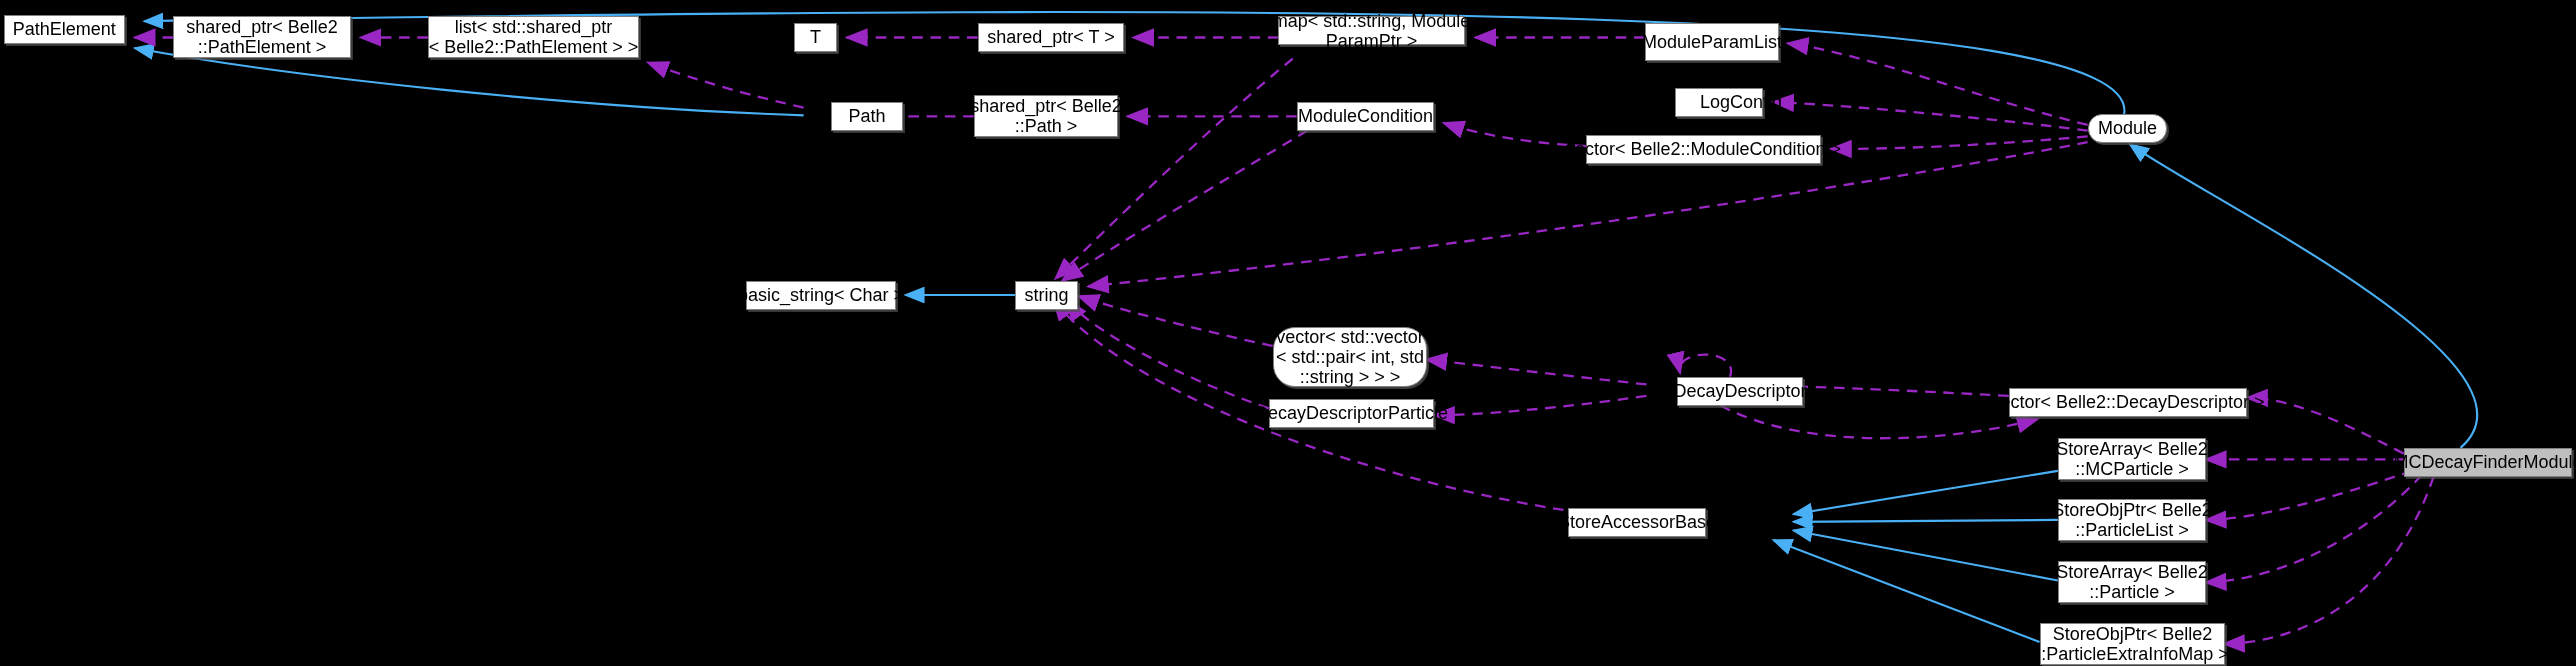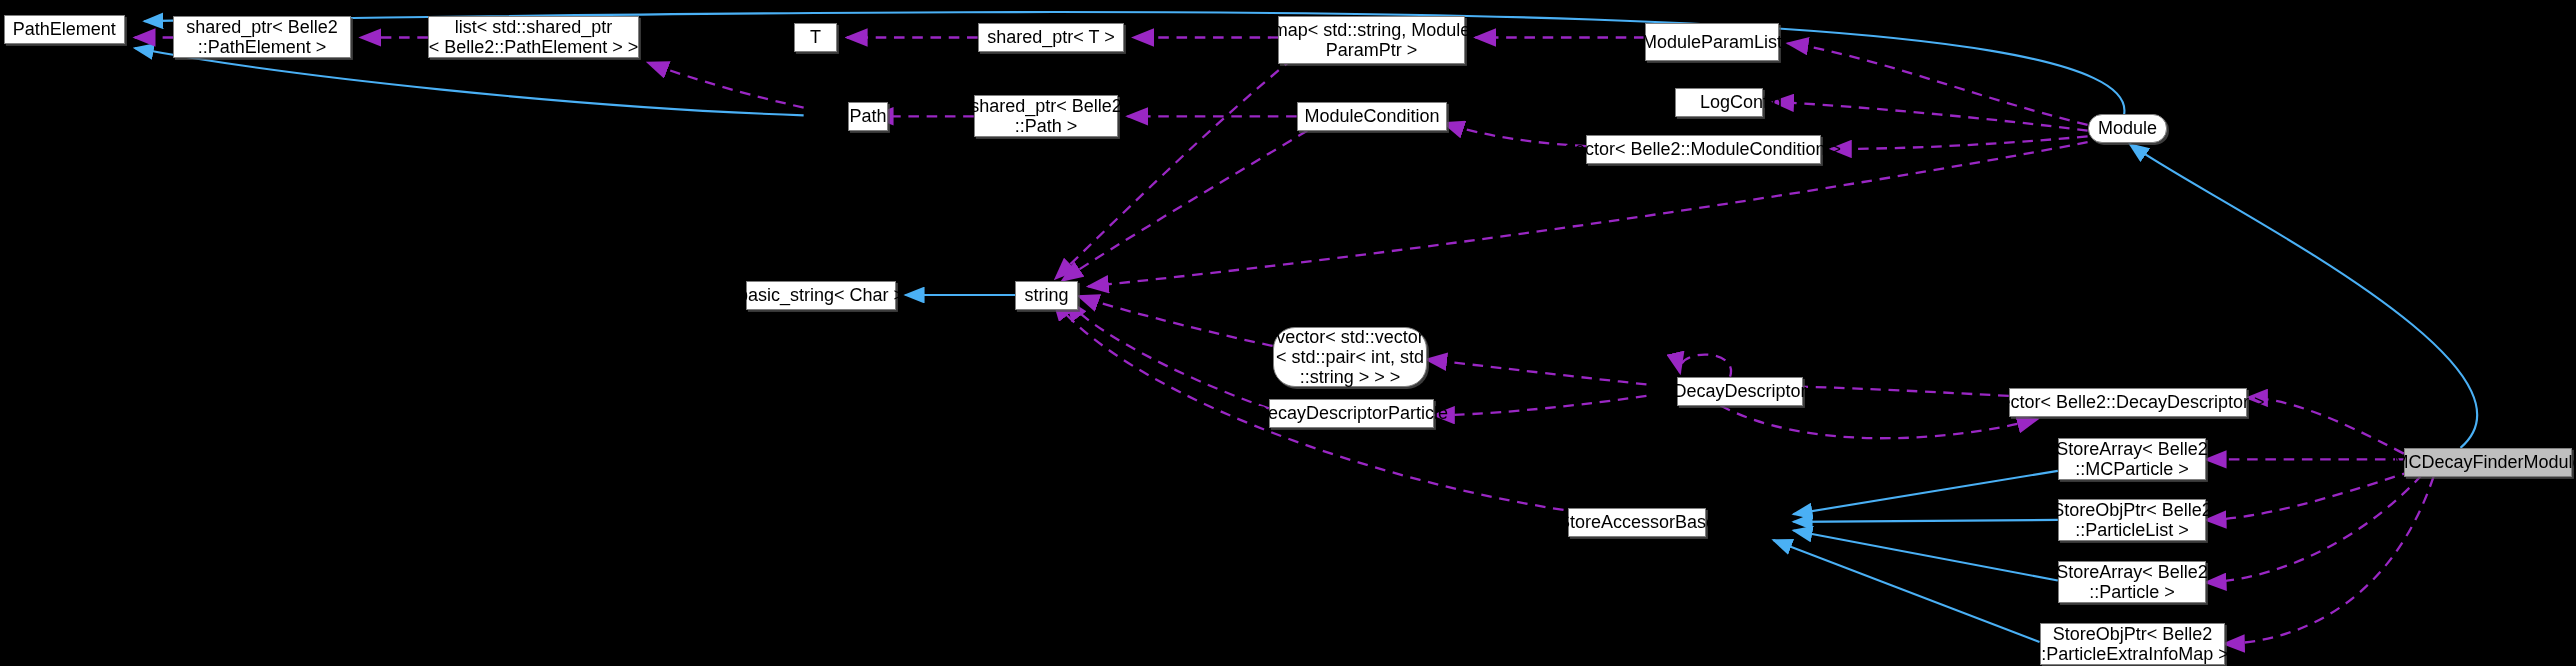--- a/index.html
+++ b/index.html
@@ -138,27 +138,27 @@
   </svg>
 
   <div>
       <div class="node" style="left: 3.8px; top: 15px; width: 121px; height: 29px;">PathElement</div>
       <div class="node" style="left: 173px; top: 16.3px; width: 178px; height: 42px;">shared_ptr&lt; Belle2
 ::PathElement &gt;</div>
       <div class="node" style="left: 428px; top: 16.3px; width: 211px; height: 42px;">list&lt; std::shared_ptr
 &lt; Belle2::PathElement &gt; &gt;</div>
       <div class="node" style="left: 794px; top: 23px; width: 43px; height: 29px;">T</div>
       <div class="node" style="left: 978px; top: 23px; width: 146px; height: 29px;">shared_ptr&lt; T &gt;</div>
-      <div class="node" style="left: 1278px; top: 16.3px; width: 187px; height: 48px;">map&lt; std::string, Module
+      <div class="node" style="left: 1278px; top: 16.3px; width: 187px; height: 29px;">map&lt; std::string, Module
 ParamPtr &gt;</div>
       <div class="node" style="left: 1645px; top: 23px; width: 134px; height: 38px;">ModuleParamList</div>
-      <div class="node" style="left: 848px; top: 102px; width: 40px; height: 29px;">Path</div>
+      <div class="node" style="left: 831px; top: 102px; width: 72px; height: 29px;">Path</div>
       <div class="node" style="left: 974px; top: 95px; width: 144px; height: 42px;">shared_ptr&lt; Belle2
 ::Path &gt;</div>
-      <div class="node" style="left: 1297px; top: 102px; width: 150px; height: 29px;">ModuleCondition</div>
+      <div class="node" style="left: 1297px; top: 102px; width: 137px; height: 29px;">ModuleCondition</div>
       <div class="node" style="left: 1675px; top: 88px; width: 88px; height: 29px; padding-left: 44px;">LogConfig</div>
       <div class="node" style="left: 1586px; top: 135px; width: 235px; height: 29px;">vector&lt; Belle2::ModuleCondition &gt;</div>
       <div class="node" style="left: 2088px; top: 114px; width: 79px; height: 29px; border-radius: 14px;">Module</div>
       <div class="node" style="left: 746px; top: 281px; width: 150px; height: 29px;">basic_string&lt; Char &gt;</div>
       <div class="node" style="left: 1015px; top: 281px; width: 63px; height: 29px;">string</div>
       <div class="node" style="left: 1273px; top: 327px; width: 154px; height: 60px; border-radius: 22px;">vector&lt; std::vector
 &lt; std::pair&lt; int, std
 ::string &gt; &gt; &gt;</div>
       <div class="node" style="left: 1647px; top: 377px; width: 126px; height: 29px; margin-left: 30px;">DecayDescriptor</div>
       <div class="node" style="left: 1269px; top: 399px; width: 165px; height: 29px;">DecayDescriptorParticle</div>

